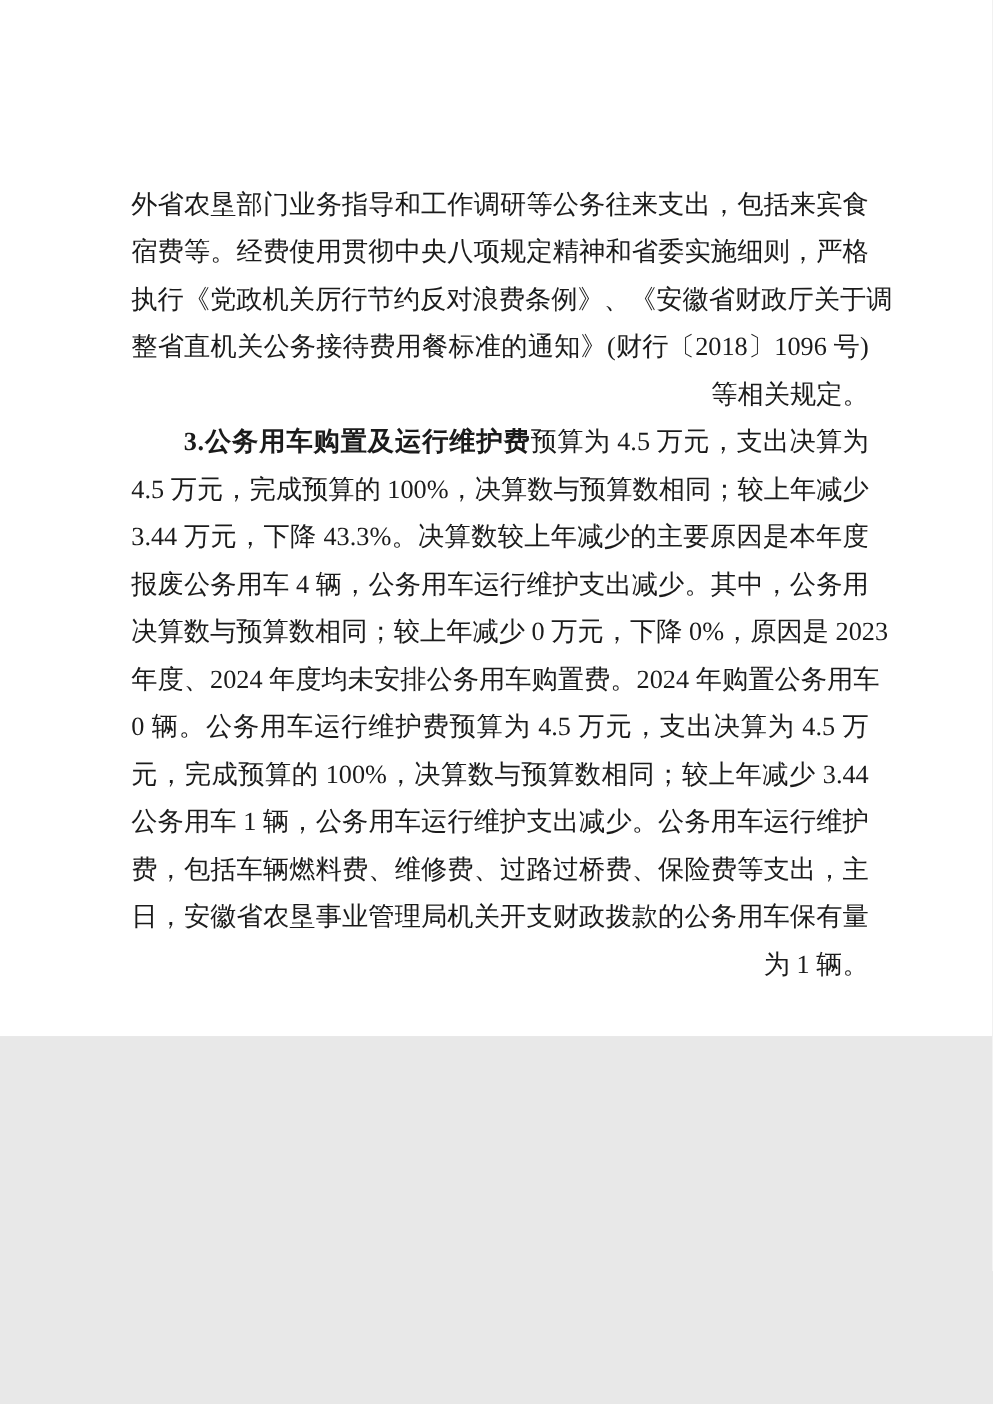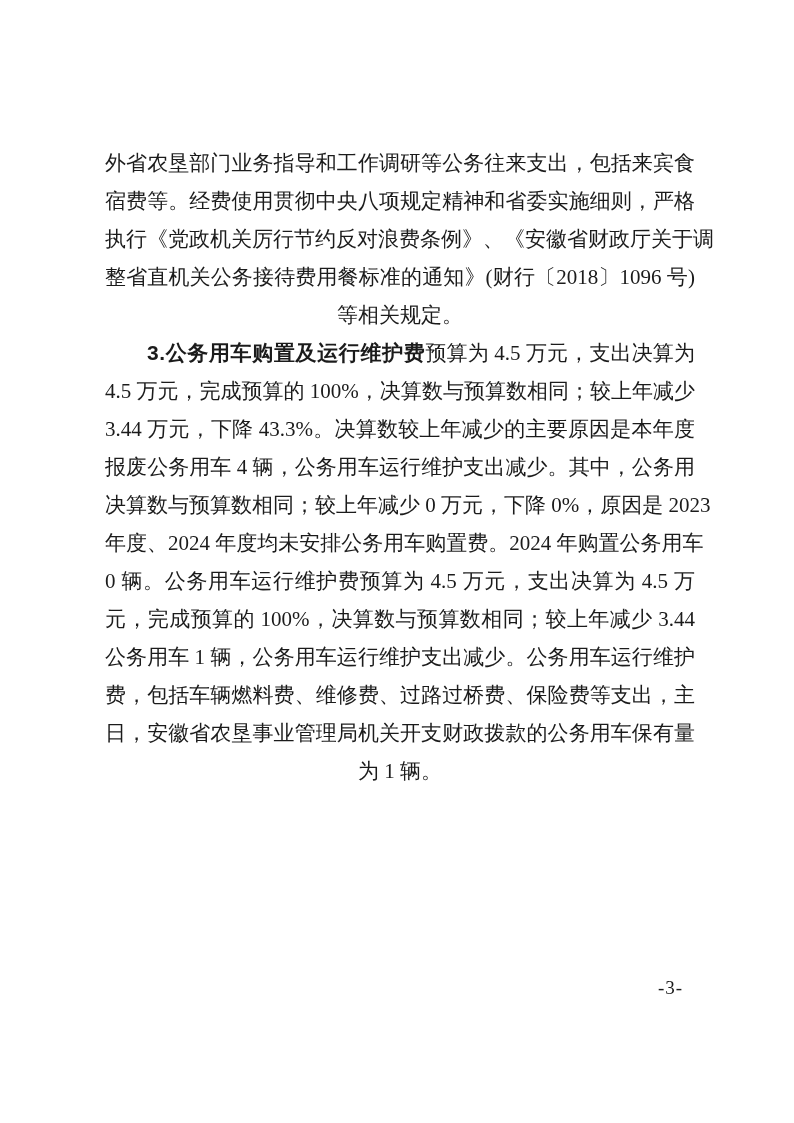--- a/index.html
+++ b/index.html
@@ -3,51 +3,51 @@
 <meta charset="utf-8">
 <style>
   html, body {
     margin: 0;
     padding: 0;
     background: #e8e8e8;
   }
   .page {
     position: relative;
     width: 794px;
-    height: 1123px;
+    height: 829px;
     margin: 0 auto;
     background: #ffffff;
     overflow: hidden;
     font-family: "Liberation Serif", "DejaVu Serif", serif;
     color: #1b1b1b;
   }
   .text-block {
     position: absolute;
     left: 105px;
     top: 144px;
     width: 590px;
   }
   .line {
     height: 38px;
     line-height: 38px;
     font-size: 21px;
     white-space: nowrap;
-    text-align: center;
+    text-align: right;
   }
   .line.justify {
     text-align: justify;
     text-align-last: justify;
     text-justify: inter-character;
   }
   .line.indent {
     padding-left: 42px;
   }
   .bold-run {
     font-weight: 700;
-    font-family: Liberation Sans, sans-serif;
+    font-family: Liberation Serif, serif;
     letter-spacing: 0.5px;
   }
   .page-number {
     position: absolute;
     left: 658px;
     top: 976px;
     font-size: 19px;
     line-height: 24px;
     letter-spacing: 1px;
     color: #1b1b1b;

